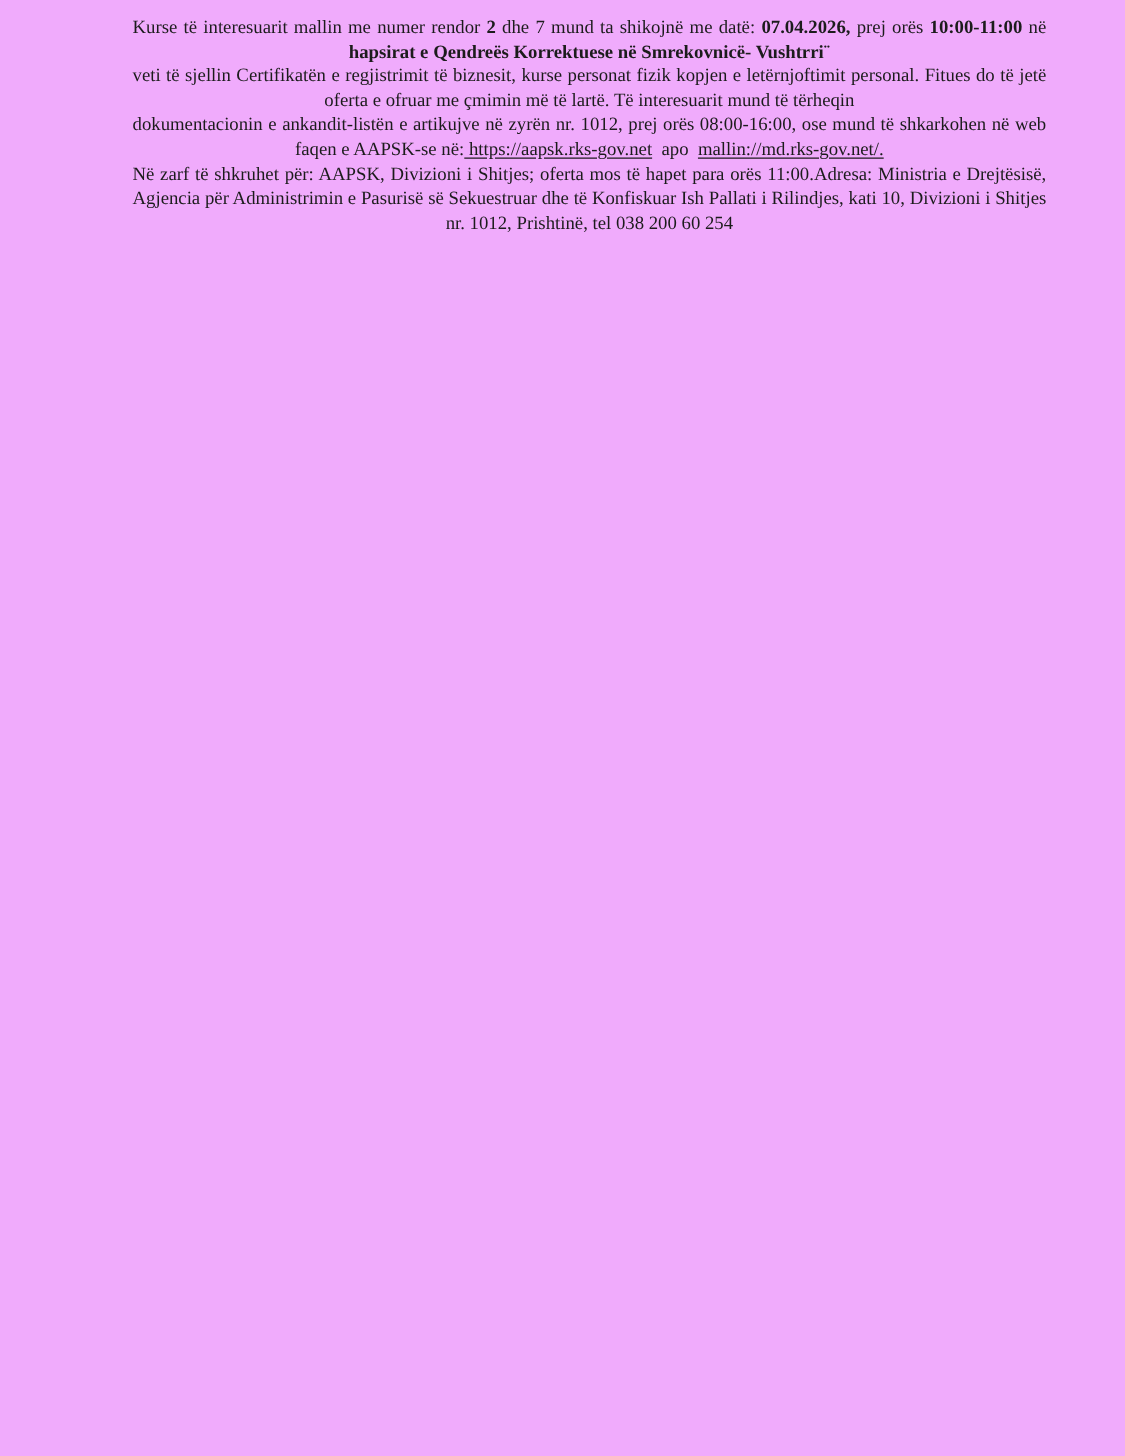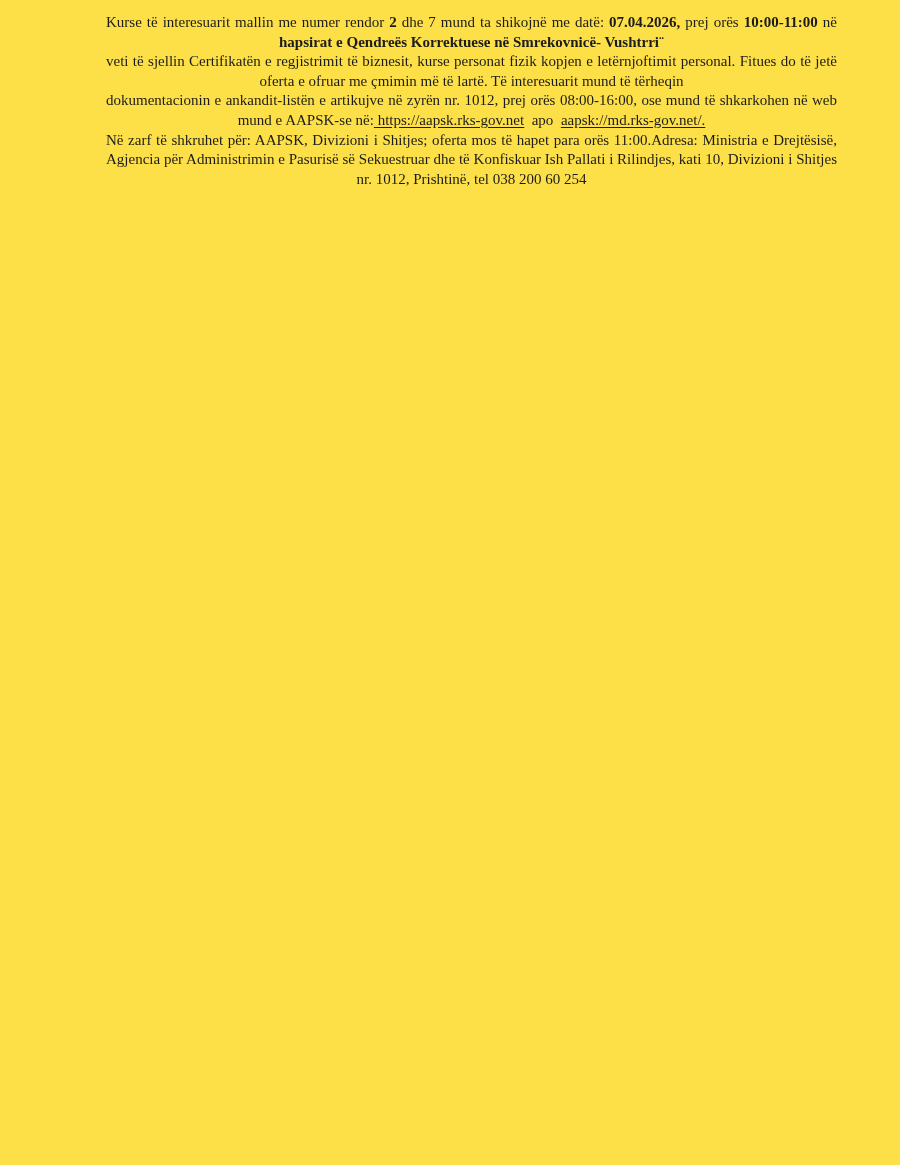--- a/index.html
+++ b/index.html
@@ -4,21 +4,21 @@
 <style>
   html, body {
     margin: 0;
     padding: 0;
     background: #ffffff;
   }
   .page {
     position: relative;
     width: 900px;
     height: 1165px;
-    background: #fde047;
+    background: #f0abfc;
     font-family: "Liberation Serif", serif;
     overflow: hidden;
   }
   .text-block {
     position: absolute;
     left: 106px;
     top: 13px;
     width: 731px;
     color: #1c1c1c;
     font-size: 15px;
@@ -47,18 +47,18 @@
 </head>
 <body>
 
 <div class="page">
   <div class="text-block" id="text-block">
       <div class="line justify"><span>Kurse të interesuarit mallin me numer rendor </span><span class="run-bold">2</span><span> dhe 7 mund ta shikojnë me datë: </span><span class="run-bold">07.04.2026,</span><span> prej orës </span><span class="run-bold">10:00-11:00</span><span> në</span></div>
       <div class="line plain"><span class="run-bold">hapsirat e Qendreës Korrektuese në Smrekovnicë- Vushtrri¨</span></div>
       <div class="line justify"><span>veti të sjellin Certifikatën e regjistrimit të biznesit, kurse personat fizik kopjen e letërnjoftimit personal. Fitues do të jetë</span></div>
       <div class="line plain"><span>oferta e ofruar me çmimin më të lartë. Të interesuarit mund të tërheqin</span></div>
       <div class="line justify"><span>dokumentacionin e ankandit-listën e artikujve në zyrën nr. 1012, prej orës 08:00-16:00, ose mund të shkarkohen në web</span></div>
-      <div class="line plain"><span>mund e AAPSK-se në:</span><span class="run-underline"> https://aapsk.rks-gov.net</span><span>  apo  </span><span class="run-underline">aapsk://md.rks-gov.net/.</span></div>
+      <div class="line plain"><span>faqen e AAPSK-se në:</span><span class="run-underline"> https://aapsk.rks-gov.net</span><span>  apo  </span><span class="run-underline">mallin://md.rks-gov.net/.</span></div>
       <div class="line justify"><span>Në zarf të shkruhet për: AAPSK, Divizioni i Shitjes; oferta mos të hapet para orës 11:00.Adresa: Ministria e Drejtësisë,</span></div>
       <div class="line justify"><span>Agjencia për Administrimin e Pasurisë së Sekuestruar dhe të Konfiskuar Ish Pallati i Rilindjes, kati 10, Divizioni i Shitjes</span></div>
       <div class="line plain"><span>nr. 1012, Prishtinë, tel 038 200 60 254</span></div>
     </div>
 </div>
 
 </body></html>

